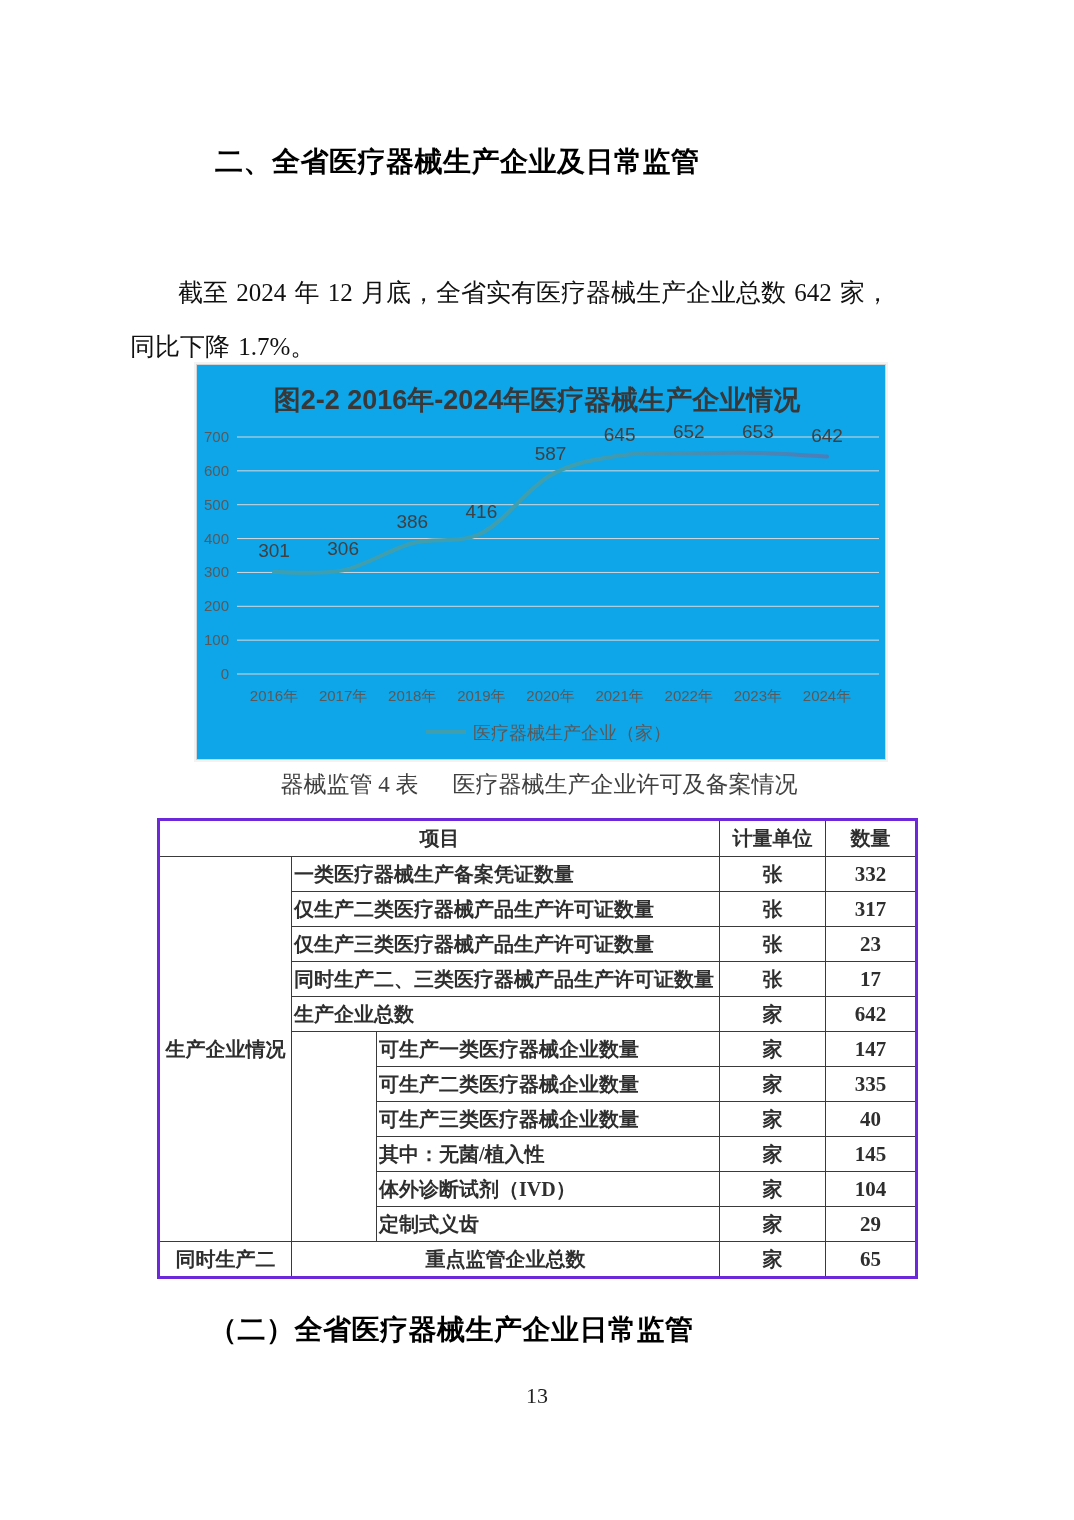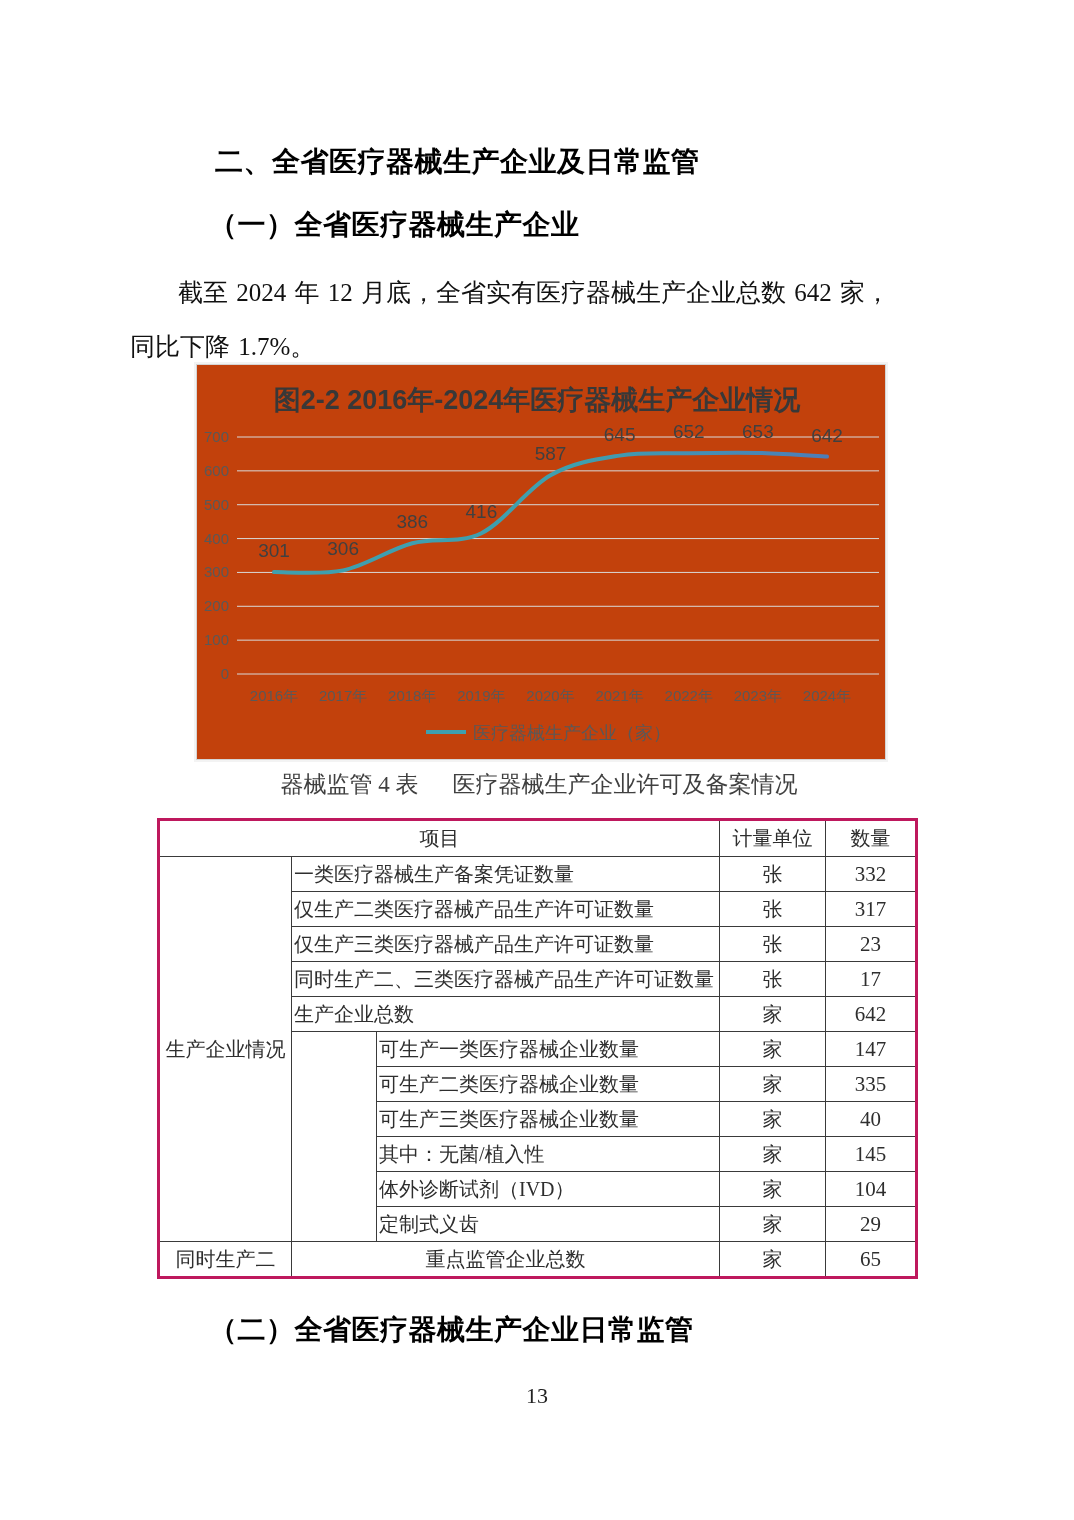--- a/index.html
+++ b/index.html
@@ -21,58 +21,57 @@
     position:absolute;left:209px;top:1299px;margin:0;
     font-family:"Liberation Sans","DejaVu Sans",sans-serif;
     font-size:28px;font-weight:bold;color:#000;letter-spacing:0.5px;white-space:nowrap;
   }
   .body-par{
     position:absolute;left:130px;top:254px;width:818px;margin:0;
     font-size:25px;line-height:54px;color:#111;text-indent:48px;word-spacing:2px;font-family:Liberation Serif, serif;
   }
   .chart-box{
     position:absolute;left:196px;top:352px;width:688px;height:394px;margin:0;
-    background:#c2410c;border:1px solid #d5d5d5;box-shadow:0 0 0 2px #f3f3f3;
+    background:#0ea5e9;border:1px solid #d5d5d5;box-shadow:0 0 0 2px #f3f3f3;
   }
   .chart-box svg{display:block;}
   .svg-tick{font-family:"Liberation Sans","DejaVu Sans",sans-serif;font-size:15px;fill:#595959;}
   .svg-dlabel{font-family:"Liberation Sans","DejaVu Sans",sans-serif;font-size:19px;fill:#404040;}
   .svg-title{font-family:"Liberation Sans","DejaVu Sans",sans-serif;font-size:27px;font-weight:bold;fill:#383838;}
   .svg-legend{font-family:"Liberation Serif","DejaVu Serif",serif;font-size:18px;fill:#595959;}
   .tbl-caption{
     position:absolute;left:130px;top:757px;width:818px;margin:0;
     font-size:23px;color:#404040;text-align:center;white-space:nowrap;
   }
   .tbl-caption .cap-gap{display:inline-block;width:34px;}
   table.lic{
     position:absolute;left:157px;top:806px;width:758px;
     border-collapse:collapse;table-layout:fixed;
     font-family:"Liberation Serif","DejaVu Serif",serif;
     font-size:20px;color:#2e2e2e;
   }
   table.lic td{border:1px solid #3a3a3a;height:34px;padding:0 2px;overflow:hidden;white-space:nowrap;}
-  table.lic{border:3px solid #be185d;}
+  table.lic{border:3px solid #6d28d9;font-weight:bold;}
   table.lic tr.hdr td{height:35px;text-align:center;}
   td.lab1{padding-left:11px;}
   td.lab2{padding-left:8px;}
   td.lab3{padding-left:56px;}
   td.cen{text-align:center;}
   td.num{text-align:center;font-size:21px;}
   .pgnum{
     position:absolute;left:0;top:1371px;width:100%;text-align:center;
     font-size:22px;color:#222;
   }
 </style>
 </head>
 <body>
 
 <div class="page">
 
   <h1 class="h-main">二、全省医疗器械生产企业及日常监管</h1>
-  <h2 class="h-sub1">（一）全省医疗器械生产企业</h2>
 
   <p class="body-par"><span>截至 2024 年 12 月底，全省实有医疗器械生产企业总数 642 家，</span><br><span>同比下降 1.7%。</span></p>
 
   <figure class="chart-box">
     <svg id="chart-svg" width="686" height="392" viewBox="0 0 686 392">
         <defs>
           <linearGradient id="lineGrad" x1="0" y1="0" x2="1" y2="0">
             <stop offset="0%" stop-color="#3f9fae"></stop>
             <stop offset="55%" stop-color="#3f9fae"></stop>
             <stop offset="100%" stop-color="#4d7db8"></stop>

